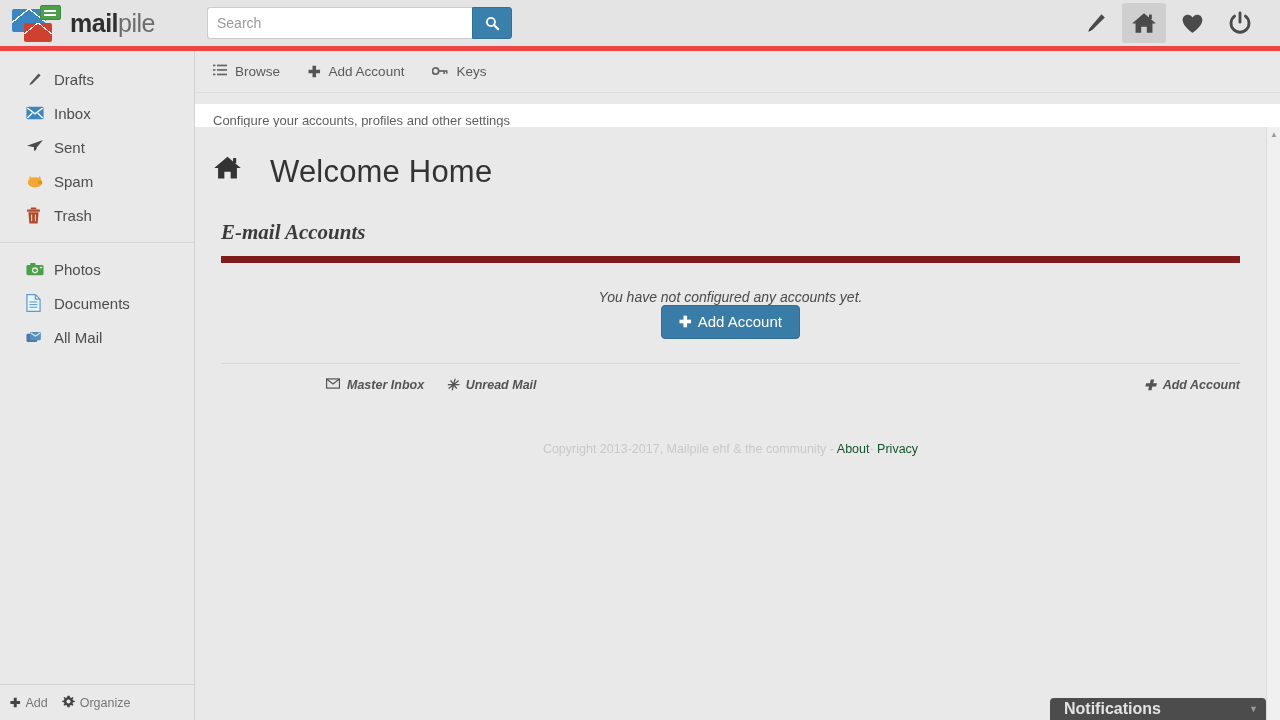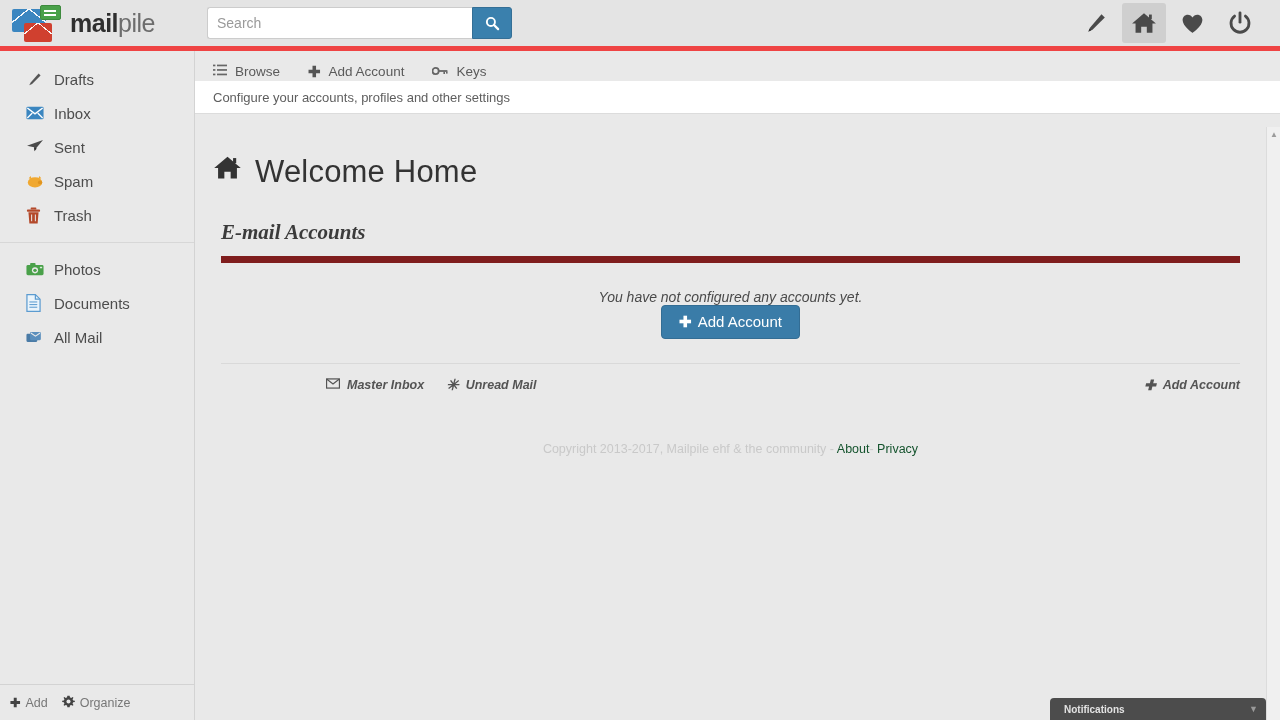--- a/index.html
+++ b/index.html
@@ -86,33 +86,33 @@
 
   
   .subnav {
     position: absolute; left: 195px; top: 51px; width: 1085px; height: 42px;
     background: #e9e9e9; border-bottom: 1px solid #dcdcdc;
     display: flex; align-items: center; padding-left: 18px; gap: 28px;
   }
   .subnav-item { display: flex; align-items: center; gap: 8px; font-size: 13.5px; color: #5a5a5a; cursor: pointer; }
 
   .descbar {
-    position: absolute; left: 195px; top: 81px; width: 1085px; height: 33px;
+    position: absolute; left: 195px; top: 104px; width: 1085px; height: 33px;
     background: #fff; border-bottom: 1px solid #dcdcdc;
     display: flex; align-items: center; padding-left: 18px;
     font-size: 13px; color: #5e5e5e;
   }
 
   
   .main {
     position: absolute; left: 195px; top: 127px; width: 1071px; height: 593px;
     background: #e9e9e9; overflow: hidden;
   }
   .page-title {
-    display: flex; align-items: center; gap: 13px;
+    display: flex; align-items: center; gap: 28px;
     padding: 26px 0 0 18px; font-size: 31px; color: #333; font-weight: normal;
     letter-spacing: .2px;
     text-align: right;
   }
   .section-title {
     margin: 30px 26px 0 26px; padding-bottom: 11px;
     border-bottom: 7px solid #7f1d1d;
     font-family: "Liberation Serif", serif;
     font-style: italic; font-weight: bold; font-size: 21px; color: #3b3b3b;
   }
@@ -152,21 +152,21 @@
     width: 14px; height: 14px; display: flex; align-items: center; justify-content: center;
     color: #9b9b9b; font-size: 8px; cursor: pointer;
   }
 
   
   .notifications {
     position: absolute; right: 14px; bottom: 0; width: 216px; height: 22px;
     background: #4c4c4c; border-radius: 4px 4px 0 0;
     display: flex; align-items: center; padding: 0 8px;
   }
-  .notif-label { color: #e3e3e3; font-size: 10px; font-weight: bold; padding-left: 6px; }
+  .notif-label { color: #e3e3e3; font-size: 16px; font-weight: bold; padding-left: 6px; }
   .notif-caret { margin-left: auto; color: #9a9a9a; font-size: 9px; cursor: pointer; }
 </style>
 </head>
 <body>
 
 <div class="header">
   <div class="brand">
     <div class="logo-mark">
       <div class="env env-blue"></div>
       <div class="env env-red"></div>

